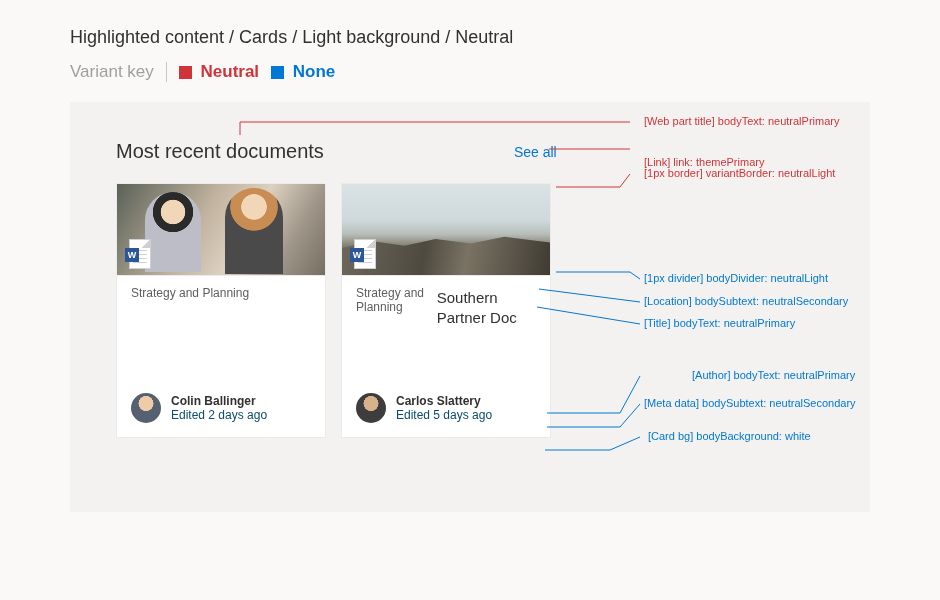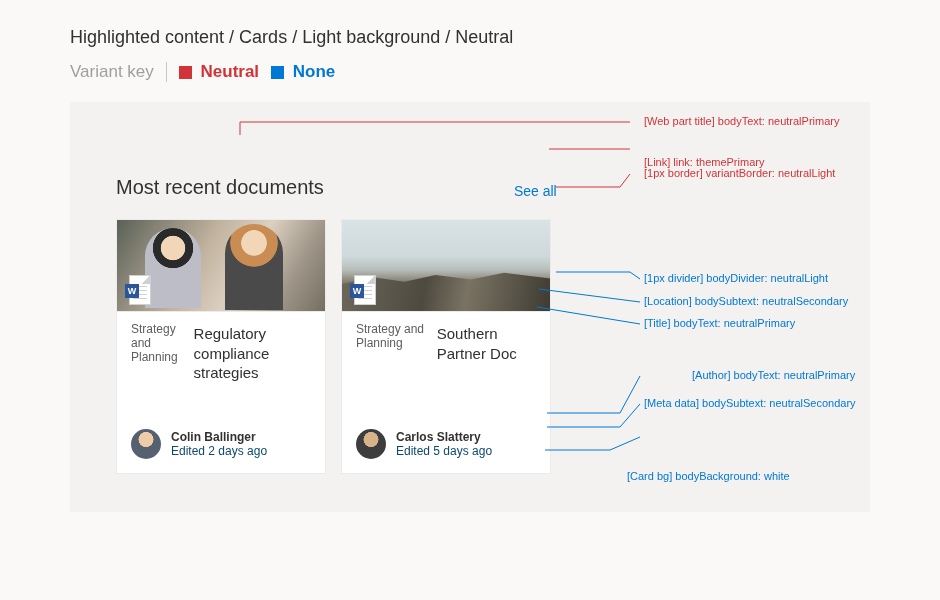--- a/index.html
+++ b/index.html
@@ -38,23 +38,22 @@
   .panel {
     margin: 20px 0 0 70px;
     width: 800px;
     height: 410px;
     background: #f3f2f1;
     padding: 38px 0 0 46px;
     position: relative;
   }
   .section-header {
     display: flex;
-    align-items: flex-end;
+    align-items: center;
     gap: 190px;
-    margin-top: 36px;
   }
   .section-title { font-size: 20px; font-weight: 300; color: #323130; }
   .see-all { font-size: 14px; color: #0078d4; cursor: pointer; }
   .cards {
     display: flex;
     gap: 15px;
     margin-top: 20px;
   }
   .card {
     width: 210px;
@@ -194,21 +193,20 @@
         <div class="doc-icon">
           <div class="doc-paper">
               <div class="doc-fold"></div>
               <div class="doc-lines"></div>
             </div>
           <div class="doc-w">W</div>
         </div>
       </div>
       <div class="card-body">
         <div class="card-location">Strategy and Planning</div>
-        <div class="card-title">Regulatory compliance strategies</div>
       </div>
       <div class="card-footer">
         <span class="avatar av1"></span>
         <div class="author-block">
           <span class="author-name">Colin Ballinger</span>
           <span class="meta">Edited 2 days ago</span>
         </div>
       </div>
     </div>
 
@@ -256,16 +254,16 @@
 
   <div class="callouts">
     <div class="callout-text red" style="left:574px; top:13px;">[Web part title] bodyText: neutralPrimary</div>
     <div class="callout-text red" style="left:574px; top:40px;margin-top:14px;">[Link] link: themePrimary</div>
     <div class="callout-text red" style="left:574px; top:65px;">[1px border] variantBorder: neutralLight</div>
     <div class="callout-text blue" style="left:574px; top:170px;">[1px divider] bodyDivider: neutralLight</div>
     <div class="callout-text blue" style="left:574px; top:193px;text-align:center;">[Location] bodySubtext: neutralSecondary</div>
     <div class="callout-text blue" style="left:574px; top:215px;">[Title] bodyText: neutralPrimary</div>
     <div class="callout-text blue" style="left:574px; top:267px;padding-left:48px;">[Author] bodyText: neutralPrimary</div>
     <div class="callout-text blue" style="left:574px; top:295px;">[Meta data] bodySubtext: neutralSecondary</div>
-    <div class="callout-text blue" style="left:557px; top:328px;margin-top:40px;">[Card bg] bodyBackground: white</div>
+    <div class="callout-text blue" style="left:578px; top:328px;">[Card bg] bodyBackground: white</div>
   </div>
 
 </div>
 
 </body></html>

